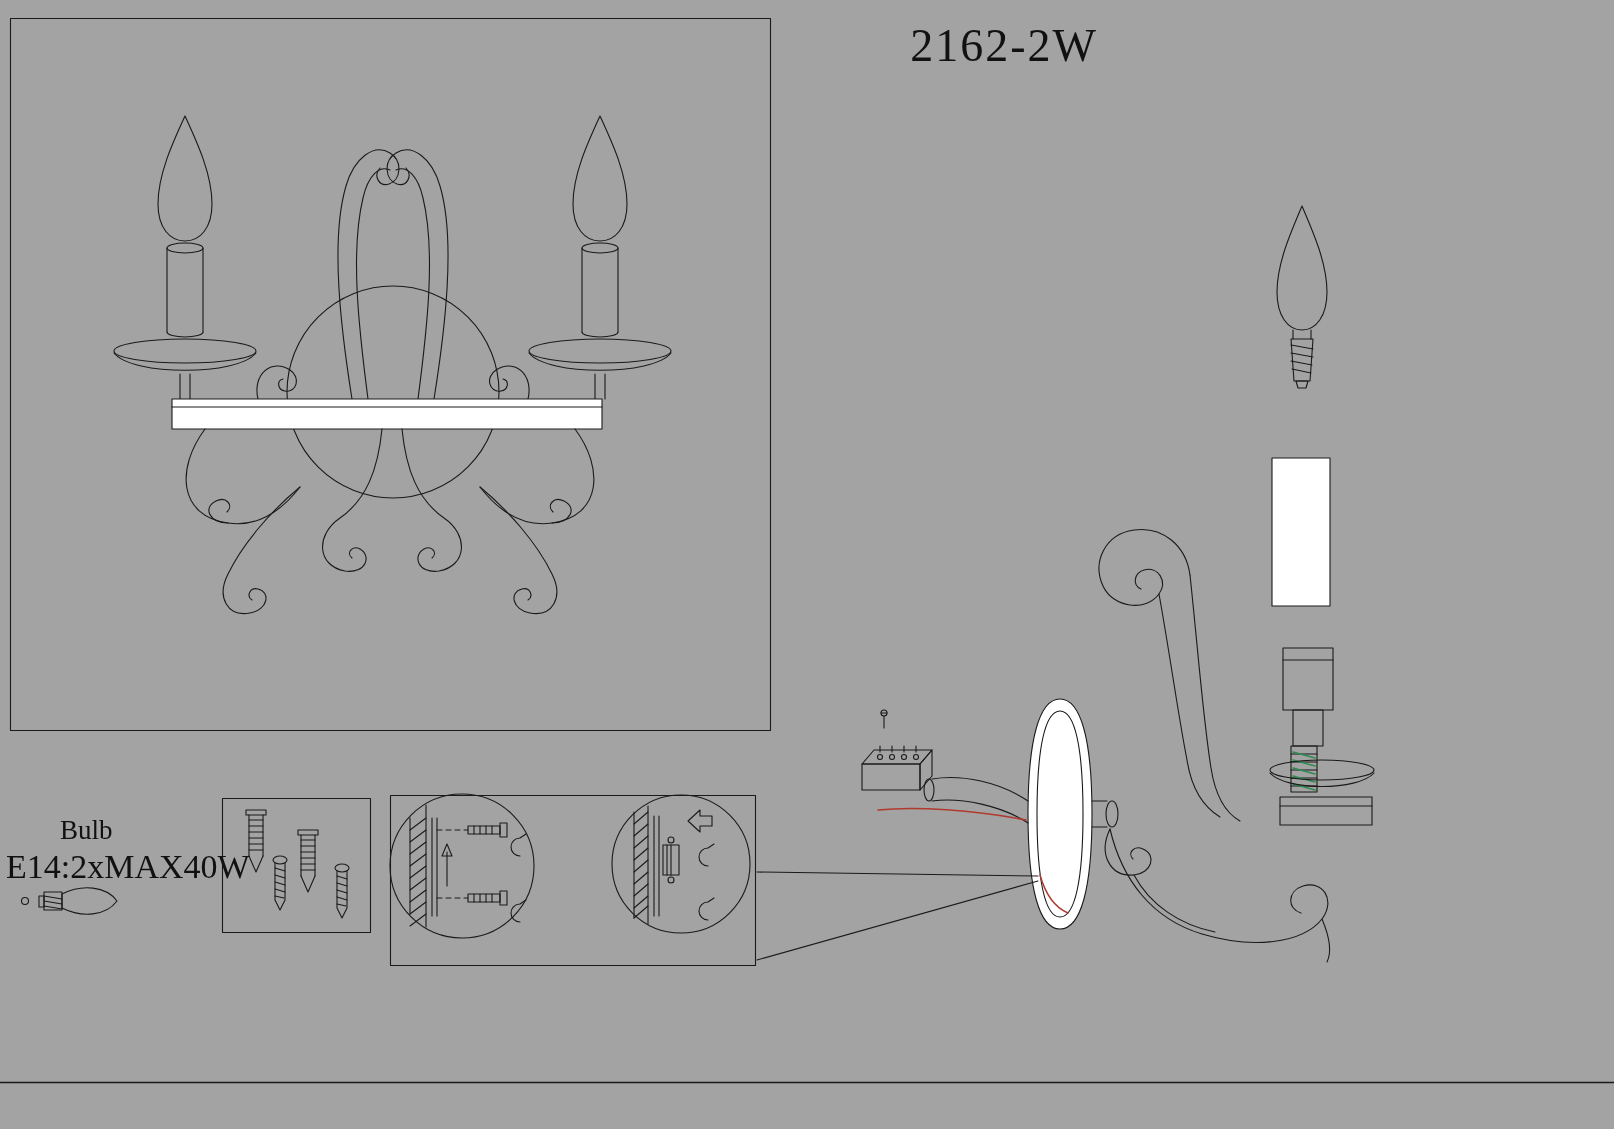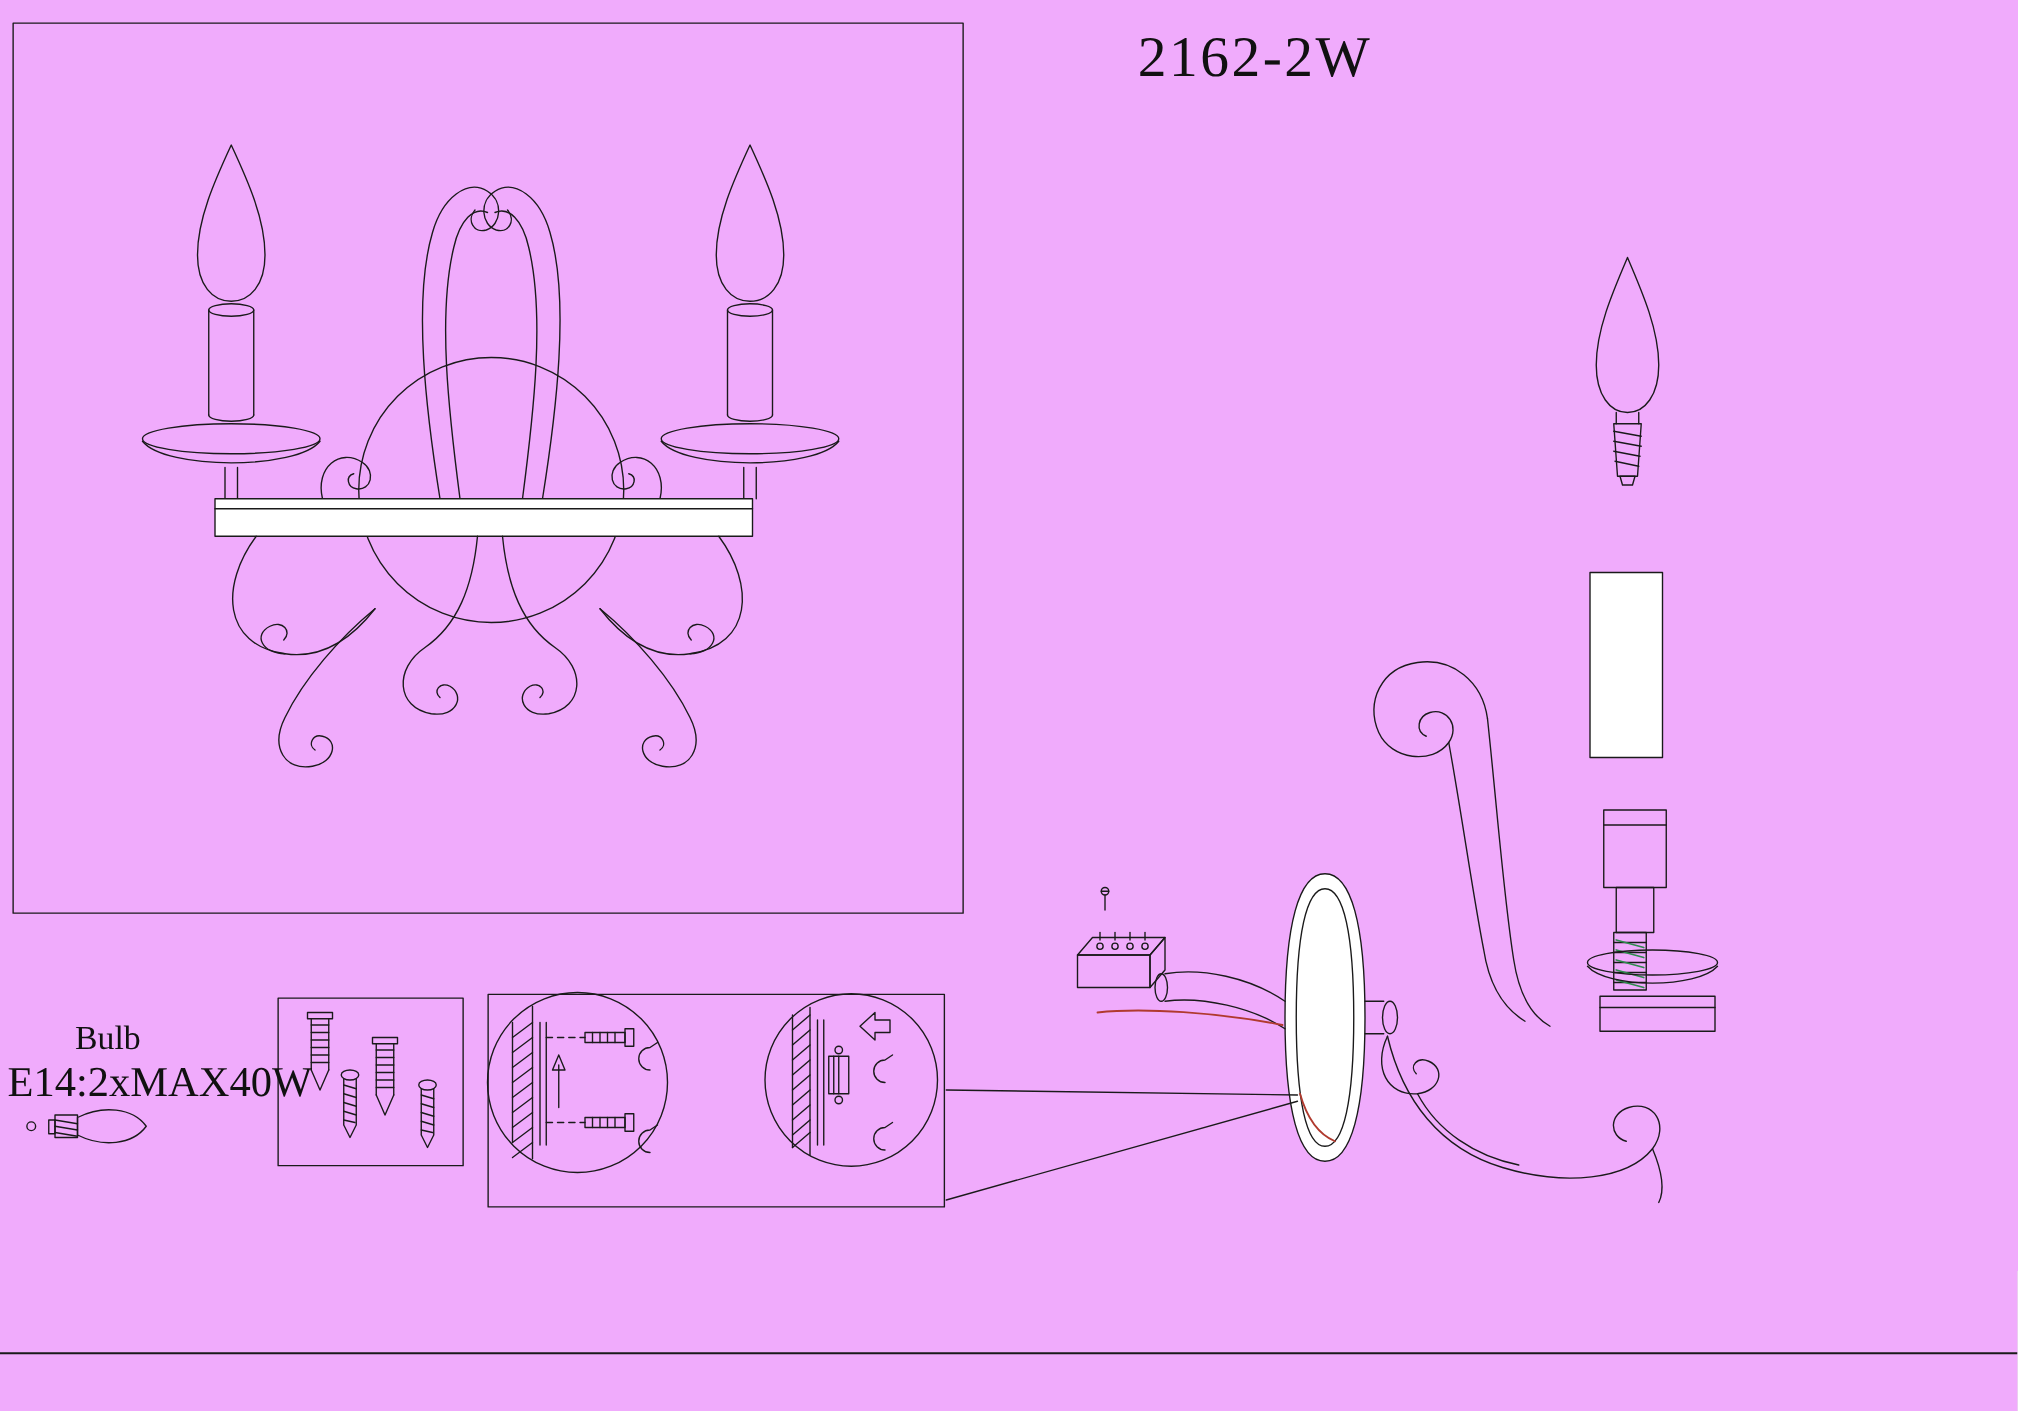--- a/index.html
+++ b/index.html
@@ -1,17 +1,17 @@
 <!DOCTYPE html>
 <html style="--line: #1a1a1a; --accent-red: #b03a2e; --accent-green: #2e8b4e; --background: #ffffff;"><head>
 <meta charset="utf-8">
 <style>
   html,body{margin:0;padding:0;background:#e8e8e8;}
   .sheet{
-    position:relative;width:1614px;height:1129px;background:#f0abfc;
+    position:relative;width:1614px;height:1129px;background:#a3a3a3;
     font-family:"Liberation Serif",serif;color:#111;overflow:hidden;
   }
   .art{position:absolute;left:0;top:0;}
   .art *{fill:none;stroke:var(--line,#1a1a1a);stroke-width:1.1;stroke-linecap:round;stroke-linejoin:round;}
   .art .wf{fill:#ffffff;}
   .art .red{stroke:var(--accent-red,#b03a2e);stroke-width:1.5;}
   .art .grn{stroke:var(--accent-green,#2e8b4e);stroke-width:1.4;}
   .art .dash{stroke-dasharray:5 4;}
   .art .thick{stroke-width:1.6;}
   .txt{position:absolute;z-index:2;white-space:nowrap;}

